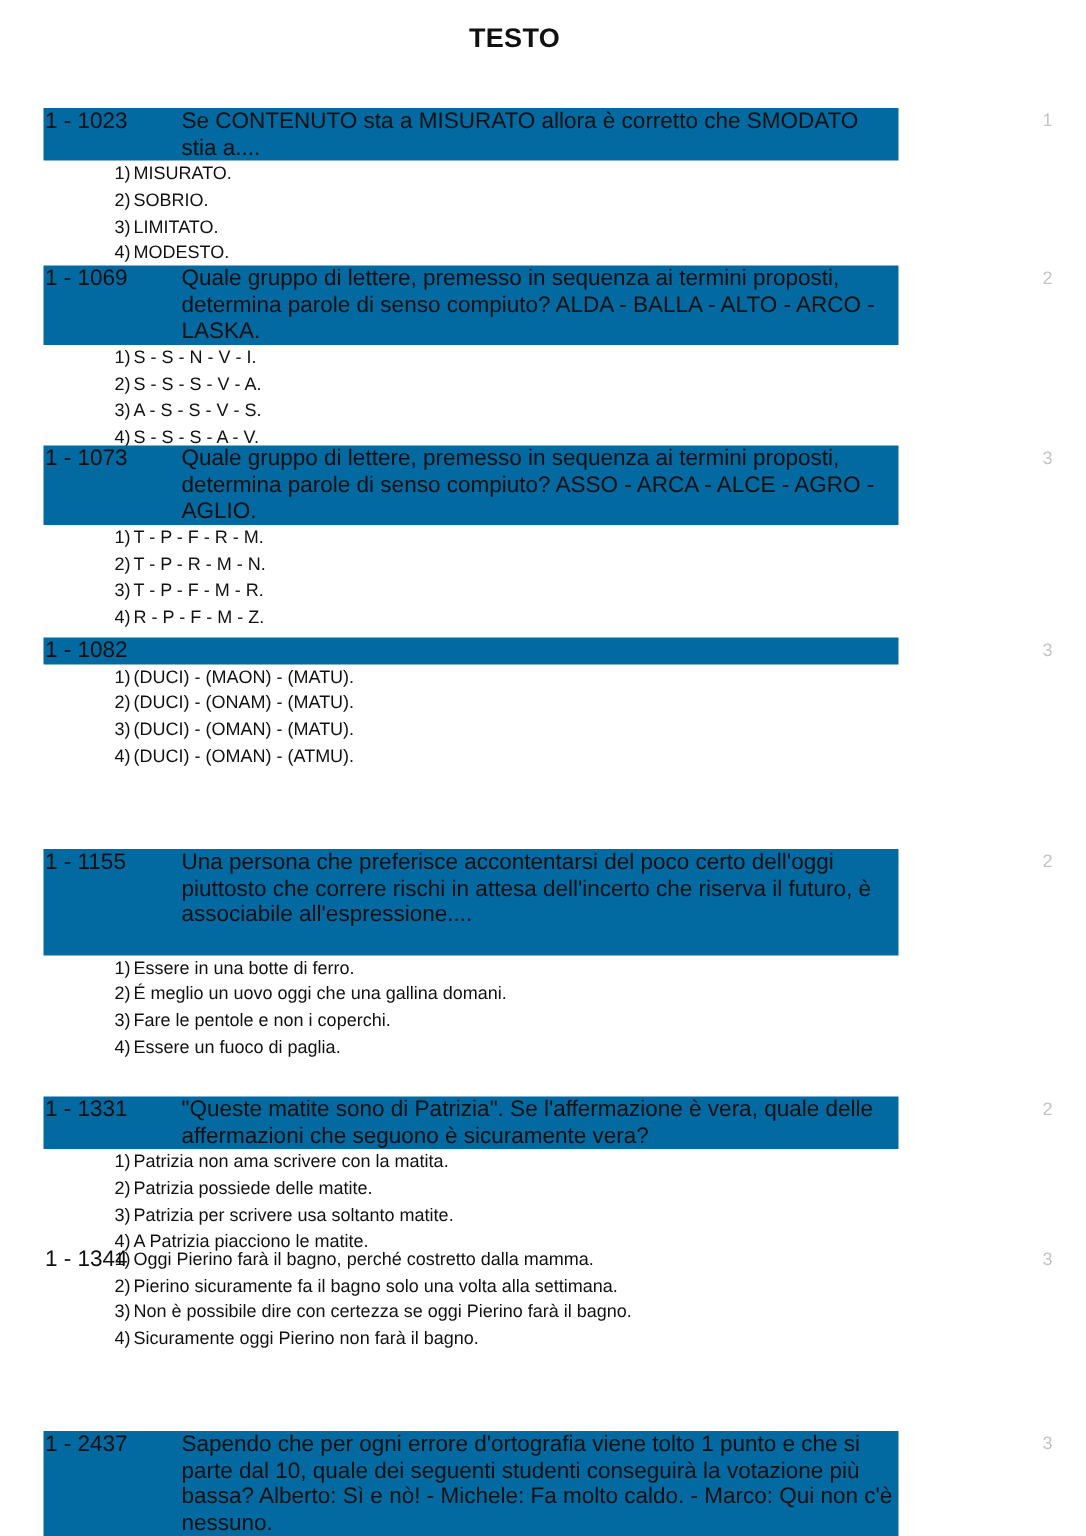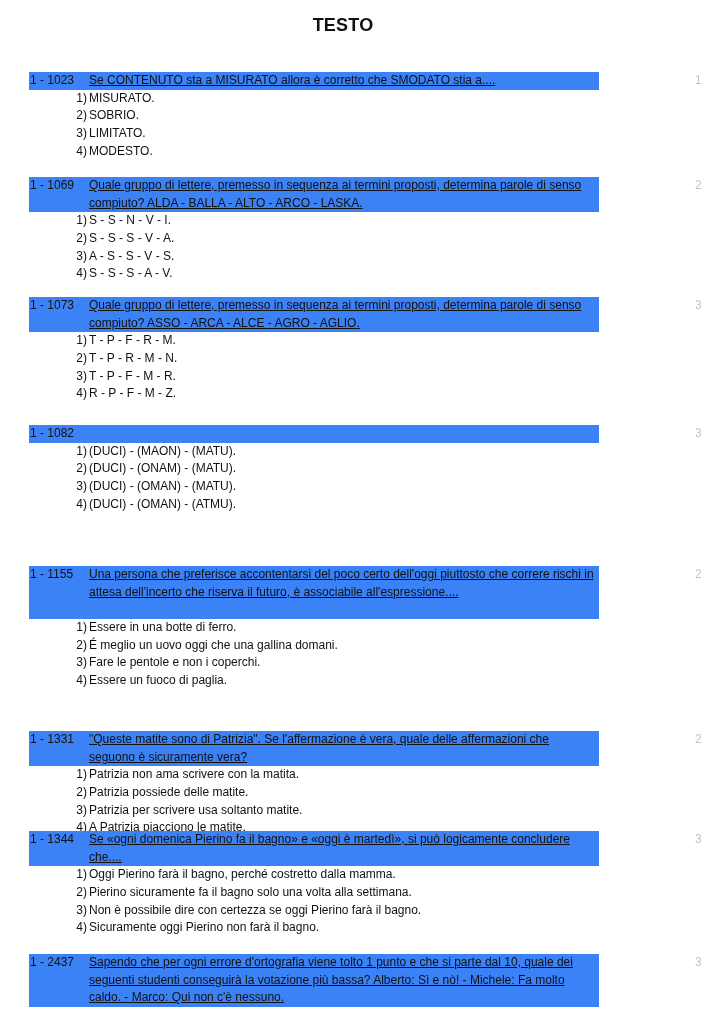--- a/index.html
+++ b/index.html
@@ -9,28 +9,28 @@
     color: #111111;
   }
   .page-title {
     position: absolute; left: 0; top: 15px; width: 686px;
     text-align: center; font-weight: bold; font-size: 18px; letter-spacing: 0.2px;
   }
   .question {
     position: absolute; left: 29px; width: 695px;
   }
   .q-head {
-    position: relative; width: 570px; background: #3b82f6;
-    font-size: 12px; line-height: 17.7px; text-decoration: underline;
+    position: relative; width: 570px; background: #0369a1;
+    font-size: 15px; line-height: 17.7px;
   }
   .q-id {
     position: absolute; left: 1px; top: 0; white-space: nowrap;
   }
   .q-text {
-    margin-left: 60px; padding-right: 4px;
+    margin-left: 92px; padding-right: 4px;
   }
   .q-text .extra { display: block; height: 17.7px; }
   .q-points {
     position: absolute; left: 666px; top: 0; color: #c4c4c4;
     font-size: 12px; line-height: 17.7px;
   }
   .answers { list-style: none; margin: 0; padding: 0; }
   .answer {
     font-size: 12px; line-height: 17.7px; white-space: nowrap; position: relative; height: 17.7px;
   }
@@ -194,21 +194,20 @@
     <li class="answer">
         <span class="num">4)</span>
         <span class="txt">A Patrizia piacciono le matite.</span>
       </li>
   </ul>
 </div>
 
 <div class="question" style="top:831px;">
   <div class="q-head">
     <span class="q-id">1 - 1344</span>
-    <div class="q-text">Se «ogni domenica Pierino fa il bagno» e «oggi è martedì», si può logicamente concludere che....</div>
   </div>
   <span class="q-points">3</span>
   <ul class="answers">
     <li class="answer">
         <span class="num">1)</span>
         <span class="txt">Oggi Pierino farà il bagno, perché costretto dalla mamma.</span>
       </li>
     <li class="answer">
         <span class="num">2)</span>
         <span class="txt">Pierino sicuramente fa il bagno solo una volta alla settimana.</span>

